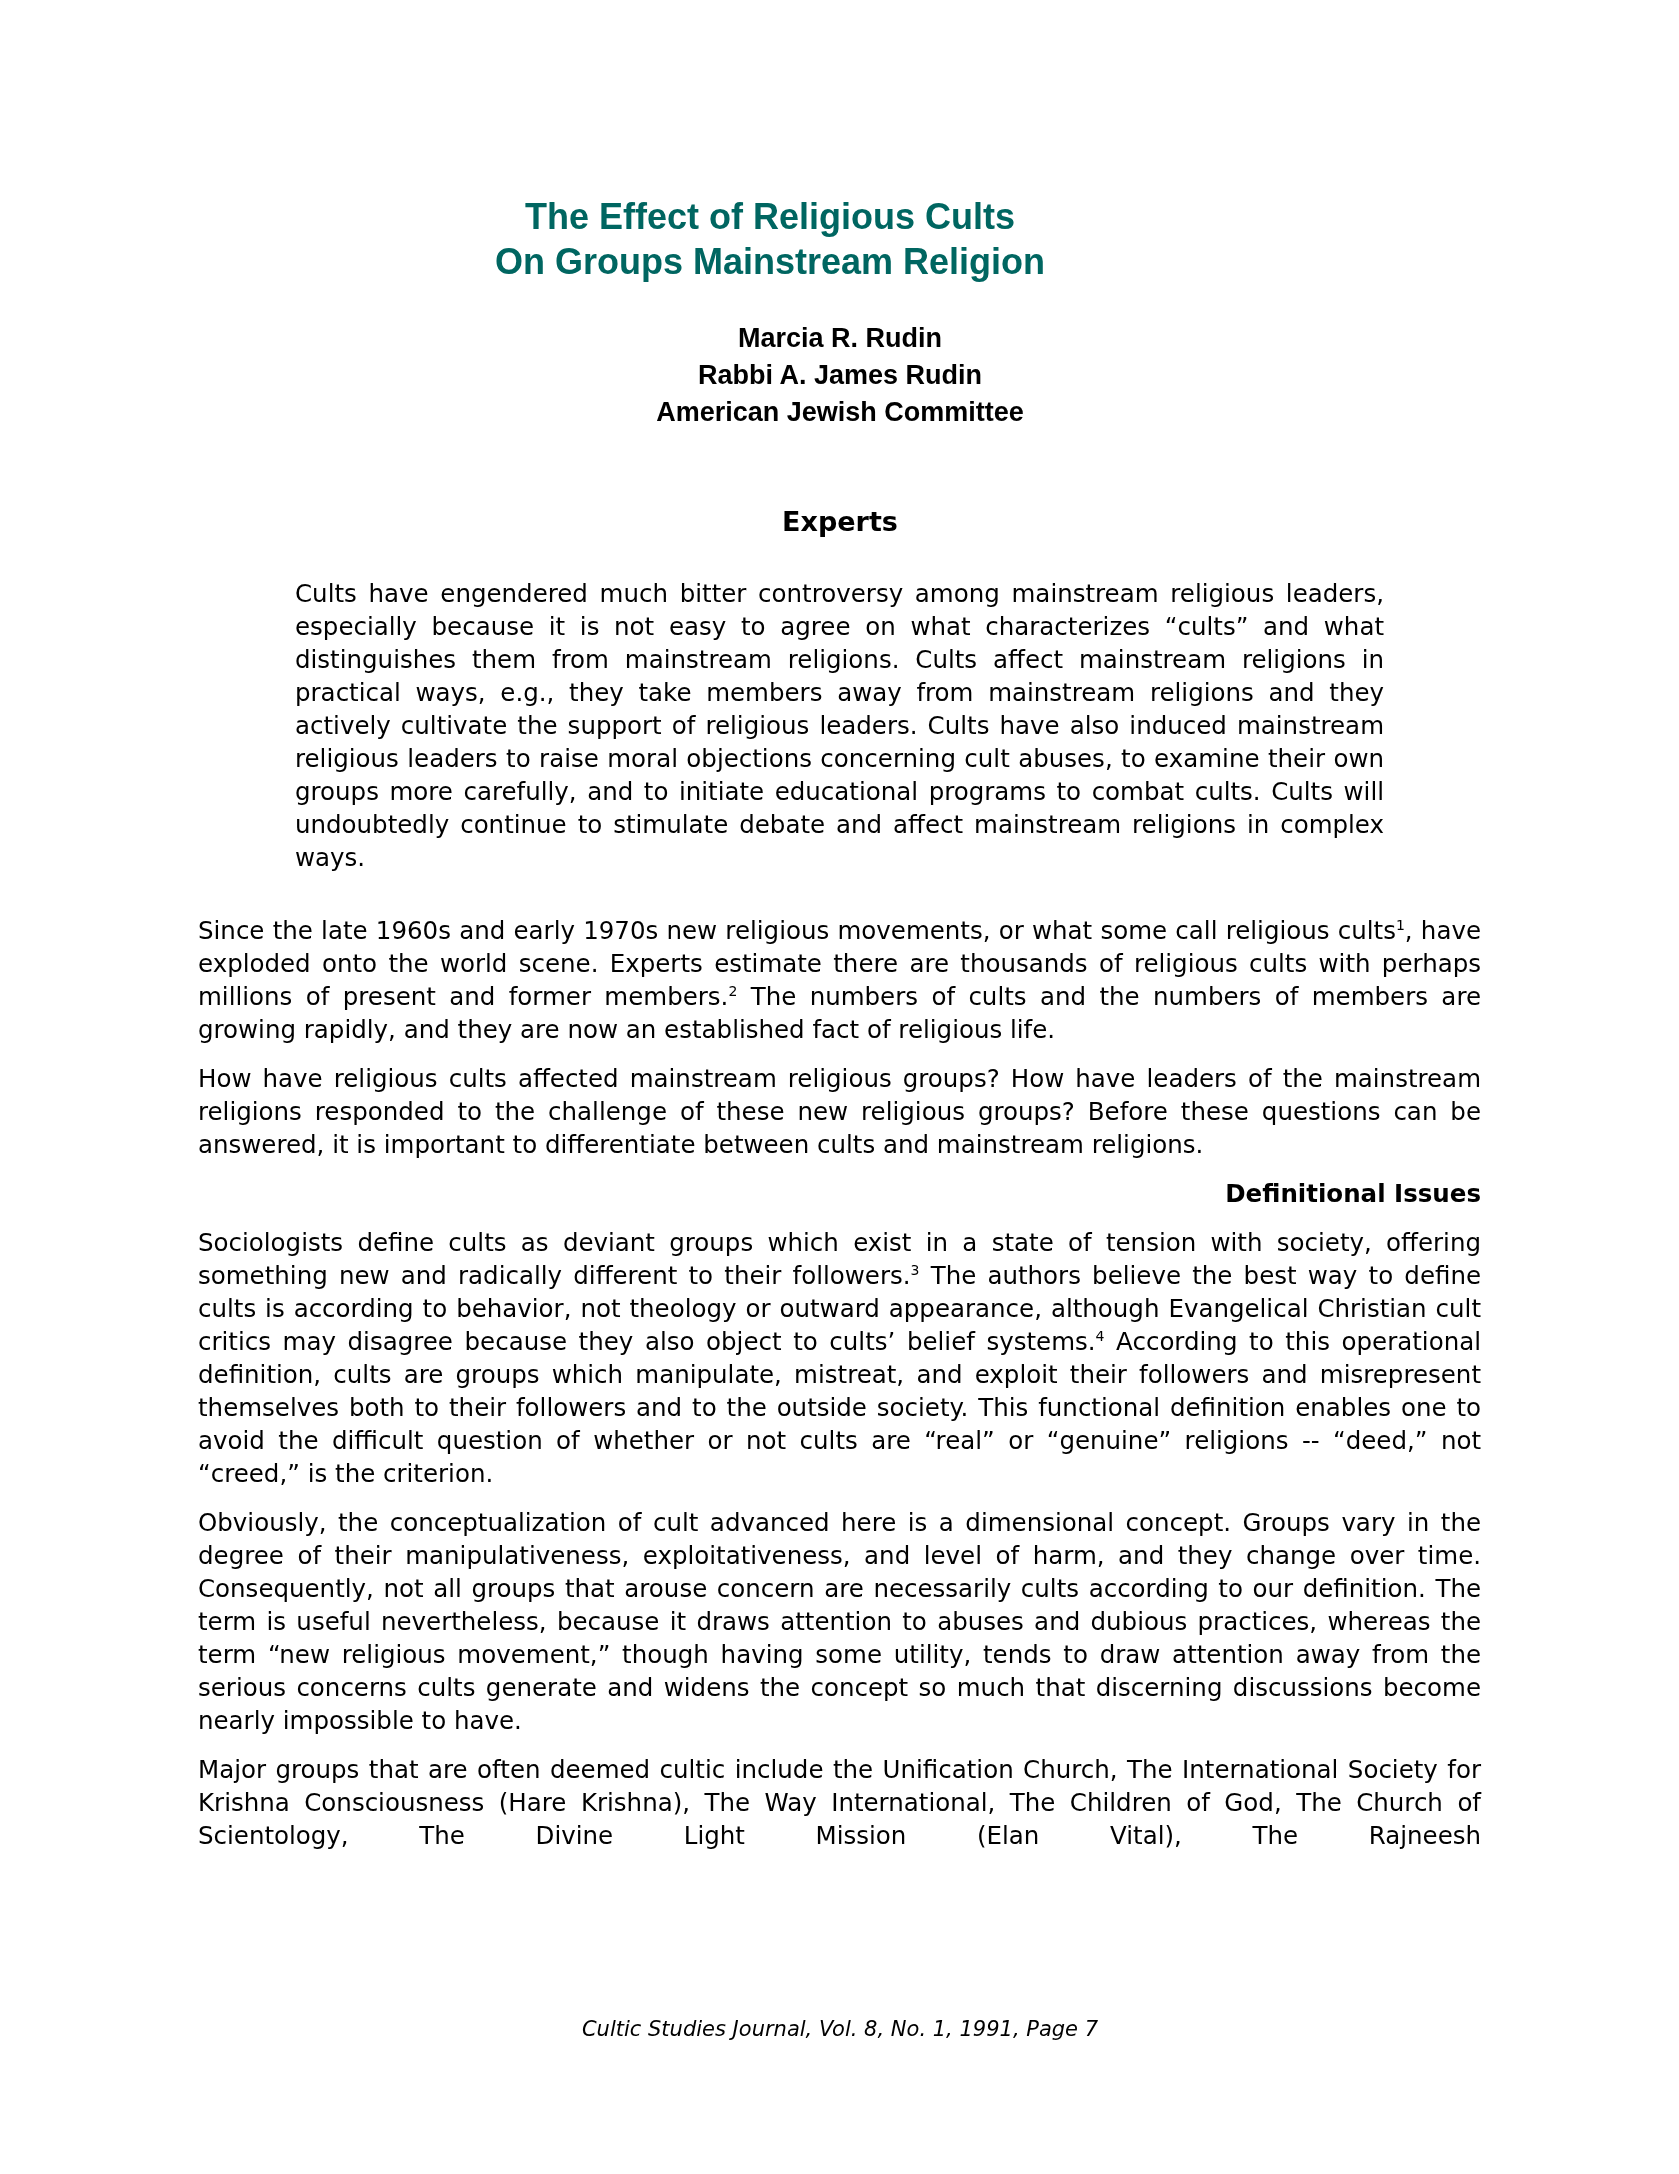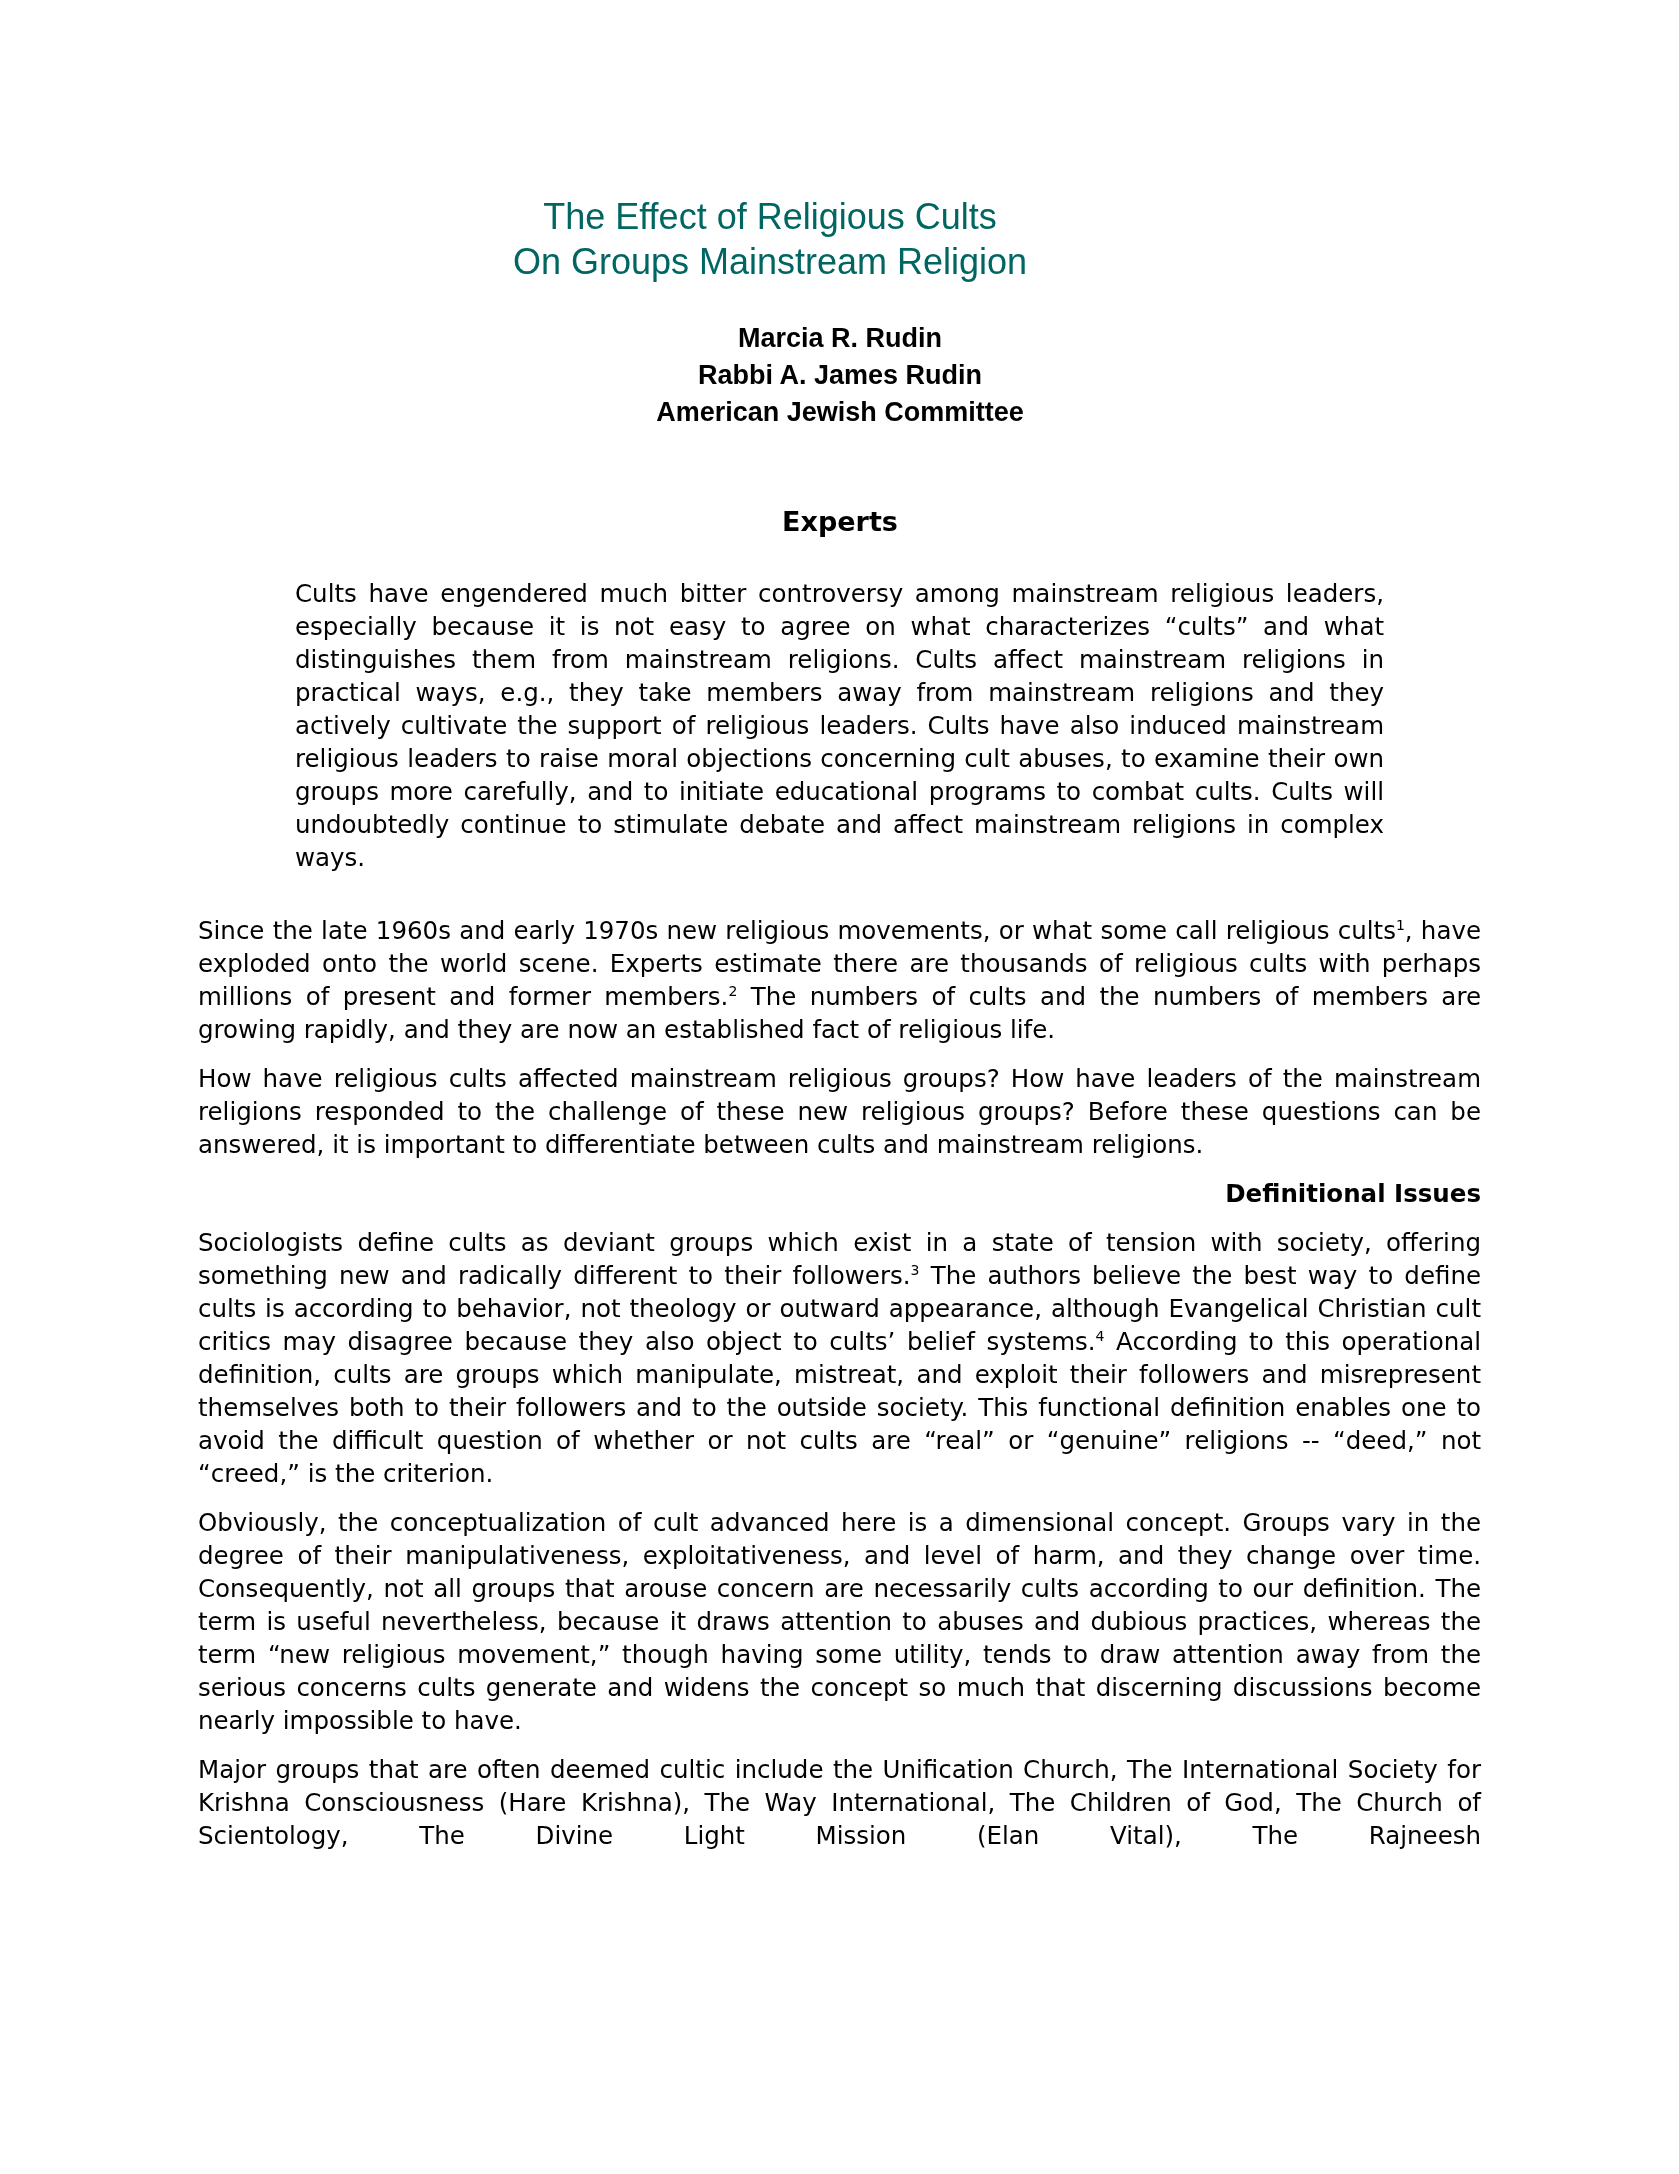--- a/index.html
+++ b/index.html
@@ -22,21 +22,21 @@
       width: 1680px;
       height: 2174px;
     }
     .title {
       position: absolute;
       left: 0;
       width: 1540px;
       top: 194px;
       text-align: center;
       font-family: "Liberation Sans", sans-serif;
-      font-weight: normal;
+      font-weight: bold;
       font-size: 36px;
       line-height: 45px;
       margin: 0;
     }
     .title span {
       display: block;
     }
     .authors {
       position: absolute;
       left: 0;
@@ -139,14 +139,15 @@
 
     <h2>Definitional Issues</h2>
 
     <p><span>Sociologists define cults as deviant groups which exist in a state of tension with society, offering something new and radically different to their followers.</span><sup>3</sup><span>  The authors believe the best way to define cults is according to behavior, not theology or outward appearance, although Evangelical Christian cult critics may disagree because they also object to cults’ belief systems.</span><sup>4</sup><span> According to this operational definition, cults are groups which manipulate, mistreat, and exploit their followers and misrepresent themselves both to their followers and to the outside society.  This functional definition enables one to avoid the difficult question of whether or not cults are “real” or “genuine” religions -- “deed,” not “creed,” is the criterion.</span></p>
 
     <p>Obviously, the conceptualization of cult advanced here is a dimensional concept. Groups vary in the degree of their manipulativeness, exploitativeness, and level of harm, and they change over time. Consequently, not all groups that arouse concern are necessarily cults according to our definition. The term is useful nevertheless, because it draws attention to abuses and dubious practices, whereas the term “new religious movement,” though having some utility, tends to draw attention away from the serious concerns cults generate and widens the concept so much that discerning discussions become nearly impossible to have.</p>
 
     <p class="last-line-justified">Major groups that are often deemed cultic include the Unification Church, The International Society for Krishna Consciousness (Hare Krishna), The Way International, The Children of God, The Church of Scientology, The Divine Light Mission (Elan Vital), The Rajneesh</p>
   </div>
 
+  <div class="footer">Cultic Studies Journal, Vol. 8, No. 1, 1991, Page 7</div>
 </div>
 
 
 </body></html>

